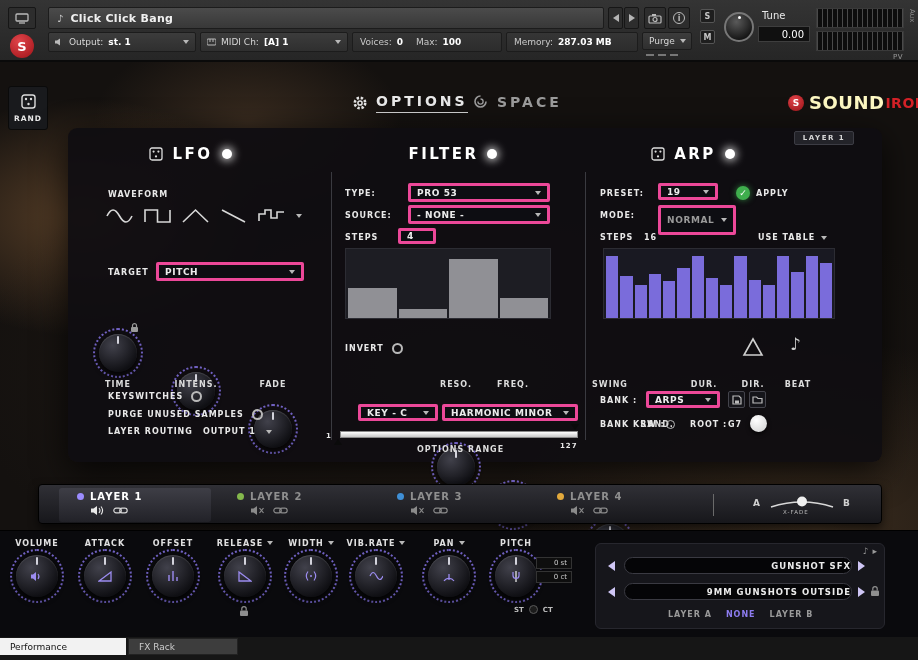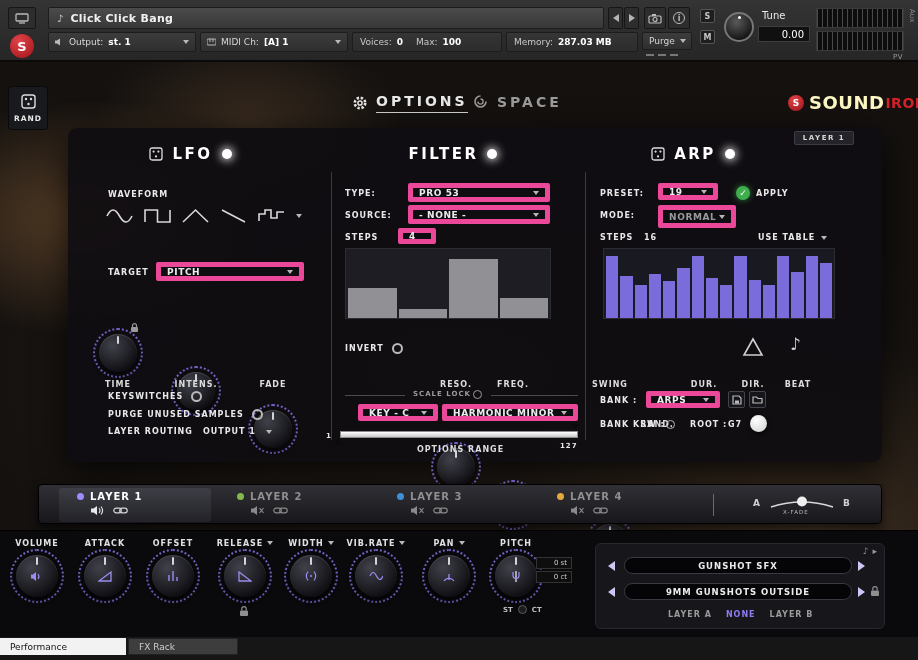--- a/index.html
+++ b/index.html
@@ -79,21 +79,21 @@
   .layerbadge { position:absolute; left:726px; top:3px; width:60px; height:14px; background:#232329;
                 border:1px solid #3c3c44; border-radius:2px; color:#d8d8d8; font-size:7px; font-weight:bold;
                 letter-spacing:1.5px; display:flex; align-items:center; justify-content:center; }
   .sec-head { position:absolute; display:flex; align-items:center; gap:9px; justify-content:center; }
   .sec-title { font-size:15px; font-weight:bold; letter-spacing:2.5px; color:#fff; }
   .led { width:10px; height:10px; border-radius:50%; background:#fff;
          box-shadow:0 0 8px 2px rgba(255,255,255,.75); }
   .lbl { font-size:8px; font-weight:bold; letter-spacing:1px; color:#e8e8e8; }
   .lbl-dim { color:#9a9a9a; }
   .dd { position:absolute; display:flex; align-items:center; justify-content:space-between;
-        background:#0d0d12; border:5px solid #ec4899; border-radius:2px; padding:0 6px;
+        background:#0d0d12; border:3px solid #ec4899; border-radius:2px; padding:0 6px;
         font-size:9px; font-weight:bold; letter-spacing:.6px; color:#ececec; height:19px; }
   .dd.dim { color:#9a9a9a; }
   .tog { width:11px; height:11px; border-radius:50%; border:2px solid #b9b9b9; background:transparent; }
   .tog.sm { width:9px; height:9px; border-width:1.5px; }
   .knob { position:relative; }
   .k38 { width:38px; height:38px; }
   .k42 { width:42px; height:42px; }
   .knob .ring { position:absolute; inset:-6px; border-radius:50%; border:2px dotted rgba(132,114,228,.85); }
   .knob .kface { position:absolute; inset:0; border-radius:50%;
         background:radial-gradient(circle at 36% 30%, #41414b, #0f0f13 74%);
@@ -142,21 +142,21 @@
   .pk .pk-lab { display:flex; align-items:center; justify-content:center; gap:4px; height:12px; }
   .pk .pk-lab span { font-size:8px; font-weight:bold; letter-spacing:1px; color:#e0e0e0; }
   .pk .knob { margin:6px auto 0; }
   .valbox { position:absolute; width:36px; height:12px; background:#0e0e0e; border:1px solid #333;
             color:#cfcfcf; font-size:7px; display:flex; align-items:center; justify-content:flex-end; padding:0 4px; }
   .stct { position:absolute; display:flex; align-items:center; gap:5px; font-size:7px; font-weight:bold; color:#bdbdbd; }
   .stct .sw { width:9px; height:9px; border-radius:50%; background:#1c1c1c; border:1px solid #5a5a5a; }
   .presetbox { position:absolute; left:595px; top:12px; width:290px; height:86px; background:#16161b;
                border:1px solid #27272e; border-radius:6px; }
   .pill { position:absolute; height:17px; background:#050507; border:1px solid #3a3a42; border-radius:9px;
-          display:flex; align-items:center; justify-content:center; font-size:8.5px; font-weight:bold;
+          display:flex; align-items:center; justify-content:flex-end; font-size:8.5px; font-weight:bold;
           letter-spacing:1px; color:#ebebeb; }
   .parrow-l { width:0;height:0;border-top:5px solid transparent;border-bottom:5px solid transparent;border-right:7px solid #cfc6f5; position:absolute; }
   .parrow-r { width:0;height:0;border-top:5px solid transparent;border-bottom:5px solid transparent;border-left:7px solid #cfc6f5; position:absolute; }
   .ablbls { position:absolute; display:flex; gap:14px; align-items:center; }
   .ablbls .dimab { font-size:8px; font-weight:bold; letter-spacing:1px; color:#9a9a9a; }
   .ablbls .noneab { font-size:8px; font-weight:bold; letter-spacing:1px; color:#8d7cf0; }
 
   
   .tabsbar { position:absolute; left:0; top:575px; width:918px; height:23px; background:#161616; }
   .tab { position:absolute; top:1px; height:17px; display:flex; align-items:center; padding:0 10px;
@@ -412,26 +412,20 @@
           <div class="ring"></div>
           <div class="kface"></div>
         </div>
       <div class="knob k38 abs" style="left:426px;top:206px;">
           <div class="ring"></div>
           <div class="kface"></div>
         </div>
       <span class="klabel" style="left:364px;top:252px;width:48px;">RESO.</span>
       <span class="klabel" style="left:421px;top:252px;width:48px;">FREQ.</span>
 
-      <div class="abs" style="left:277px;top:262px;width:233px;height:12px;">
-        <span class="scale-line" style="left:0;width:60px;"></span>
-        <span class="lbl lbl-dim abs" style="left:68px;top:0;font-size:7px;">SCALE LOCK</span>
-        <span class="tog sm abs" style="left:128px;top:0;border-color:#9a9a9a;"></span>
-        <span class="scale-line" style="left:146px;width:87px;"></span>
-      </div>
 
       <div class="dd" style="left:290px;top:276px;width:80px;height:17px;">
         <span>KEY - C</span>
         <i class="caret-down"></i>
       </div>
       <div class="dd" style="left:374px;top:276px;width:136px;height:17px;">
         <span>HARMONIC MINOR</span>
         <i class="caret-down"></i>
       </div>
 
@@ -457,21 +451,21 @@
       <div class="dd" style="left:590px;top:55px;width:60px;height:17px;">
         <span>19</span>
         <i class="caret-down"></i>
       </div>
       <div class="apply-led" style="left:668px;top:58px;">
           <span>✓</span>
         </div>
       <span class="lbl abs" style="left:688px;top:61px;">APPLY</span>
 
       <span class="lbl abs" style="left:532px;top:83px;">MODE:</span>
-      <div class="dd dim" style="left:590px;top:77px;width:78px;height:23px;">
+      <div class="dd dim" style="left:590px;top:77px;width:78px;height:30px;">
         <span>NORMAL</span>
         <i class="caret-down"></i>
       </div>
 
       <span class="lbl abs" style="left:532px;top:105px;">STEPS</span>
       <span class="lbl abs" style="left:576px;top:105px;">16</span>
       <div class="abs" style="left:690px;top:105px;display:flex;align-items:center;gap:6px;">
         <span class="lbl">USE TABLE</span>
         <i class="caret-down"></i>
       </div>
@@ -739,21 +733,21 @@
         </div>
           </div>
       </div>
 
       <div class="valbox" style="left:536px;top:26px;">
           <span>0 st</span>
         </div>
       <div class="valbox" style="left:536px;top:40px;">
           <span>0 ct</span>
         </div>
-      <div class="stct" style="left:503px;top:74px;">
+      <div class="stct" style="left:514px;top:74px;">
         <span>ST</span>
         <span class="sw"></span>
         <span>CT</span>
       </div>
 
       <svg class="abs" style="left:239px;top:74px;" width="10" height="12">
           <rect x="1" y="5.5" width="8" height="5.5" rx="1" fill="#8f8f8f"></rect>
           <path d="M2.8 5.5V3.8a2.2 2.2 0 0 1 4.4 0v1.7" fill="none" stroke="#8f8f8f" stroke-width="1.2"></path>
         </svg>
 

